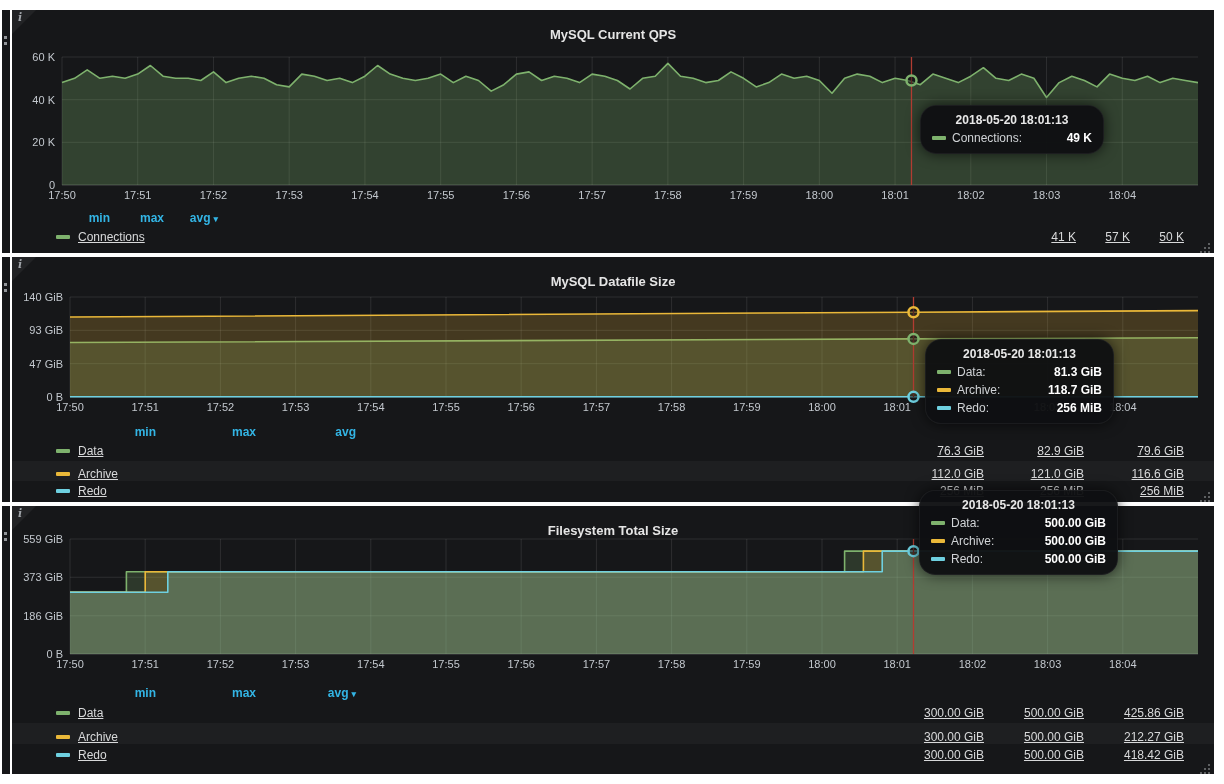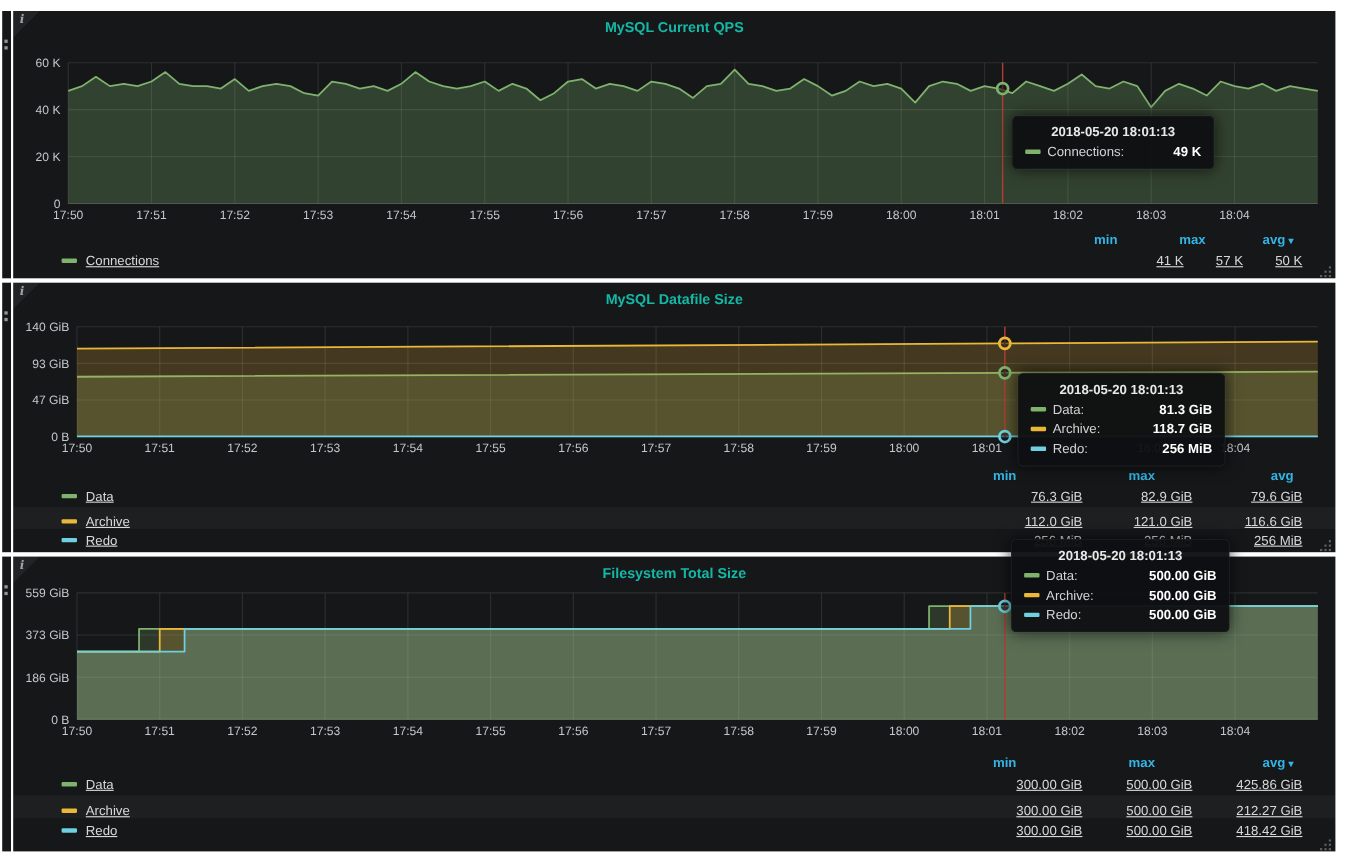--- a/index.html
+++ b/index.html
@@ -3,43 +3,43 @@
 <meta charset="utf-8">
 <style>
   html,body{margin:0;padding:0;}
   body{background:#ffffff;font-family:"Liberation Sans",sans-serif;}
   .stage{position:relative;width:1224px;height:784px;background:#ffffff;overflow:hidden;}
   .sliver{position:absolute;left:2px;width:8px;background:#161719;}
   .sliver .dots{position:absolute;left:2px;top:26px;}
   .dot{width:3px;height:3px;background:#93969a;margin-bottom:3px;}
   .dashboard{position:absolute;left:12px;top:10px;width:1202px;}
   .panel{position:relative;width:1202px;background:#161719;margin-bottom:4px;}
-  .panel-title{position:absolute;top:7px;left:0;right:0;text-align:center;color:#14b8a6;
+  .panel-title{position:absolute;top:17px;left:0;right:0;text-align:center;color:#e5e5e5;
     font-size:13px;font-weight:bold;margin:0;cursor:pointer;z-index:5;}
   .corner{position:absolute;top:0;left:0;width:0;height:0;z-index:6;
     border-top:24px solid rgba(255,255,255,0.055);border-right:24px solid transparent;cursor:pointer;}
   .corner-i{position:absolute;top:-23px;left:6px;color:#a0a4a9;font-size:11px;font-weight:bold;
     font-style:italic;font-family:"DejaVu Serif",serif;}
   .chart{position:absolute;top:0;left:0;z-index:1;}
   svg text.axis{fill:#c3c8ce;font-size:11px;font-family:"Liberation Sans",sans-serif;}
-  .lheader{position:absolute;left:0;right:0;height:18px;display:flex;justify-content:flex-end;
-    align-items:center;padding:0 38px 0 44px;box-sizing:border-box;gap:26px;}
+  .lheader{position:absolute;left:0;right:11px;height:18px;display:flex;
+    align-items:center;padding:0 38px 0 44px;box-sizing:border-box;}
   .hcell{text-align:right;color:#33B5E5;font-weight:bold;font-size:12px;cursor:pointer;}
   .caret{color:#33B5E5;font-size:9px;margin-left:3px;}
   .lrow{position:absolute;left:0;right:0;display:flex;align-items:center;
     padding:0 30px 0 44px;box-sizing:border-box;font-size:12px;color:#d8d9da;text-decoration:underline;}
   .lrow.alt{background:rgba(255,255,255,0.035);align-items:flex-end;}
   .lname{display:flex;align-items:center;gap:8px;cursor:pointer;}
   .lspacer{flex:1;}
   .scell{text-align:right;color:#d8d9da;}
   .colw-n .hcell,.colw-n .scell{width:54px;}
   .colw-w .hcell,.colw-w .scell{width:100px;}
   .dash{width:14px;height:4px;border-radius:1px;display:inline-block;flex:none;}
   .gtooltip{position:absolute;background:rgba(15,16,18,0.96);border:1px solid rgba(255,255,255,0.05);
-    border-radius:5px;padding:7px 11px 8px;box-shadow:0 0 14px rgba(0,0,0,0.65);z-index:30;white-space:nowrap;}
+    border-radius:16px;padding:7px 11px 8px;box-shadow:0 0 14px rgba(0,0,0,0.65);z-index:30;white-space:nowrap;}
   .ttime{text-align:center;color:#e8e8e8;font-weight:bold;font-size:12px;margin-bottom:4px;}
   .trow{display:flex;align-items:center;font-size:12px;color:#d0d3d6;margin-top:4px;gap:6px;}
   .tvalue{margin-left:auto;padding-left:18px;color:#ffffff;font-weight:bold;}
   .grip{position:absolute;right:3px;bottom:2px;width:11px;height:11px;cursor:nwse-resize;z-index:4;}
 </style>
 </head>
 <body>
 
 <div class="stage">
 

